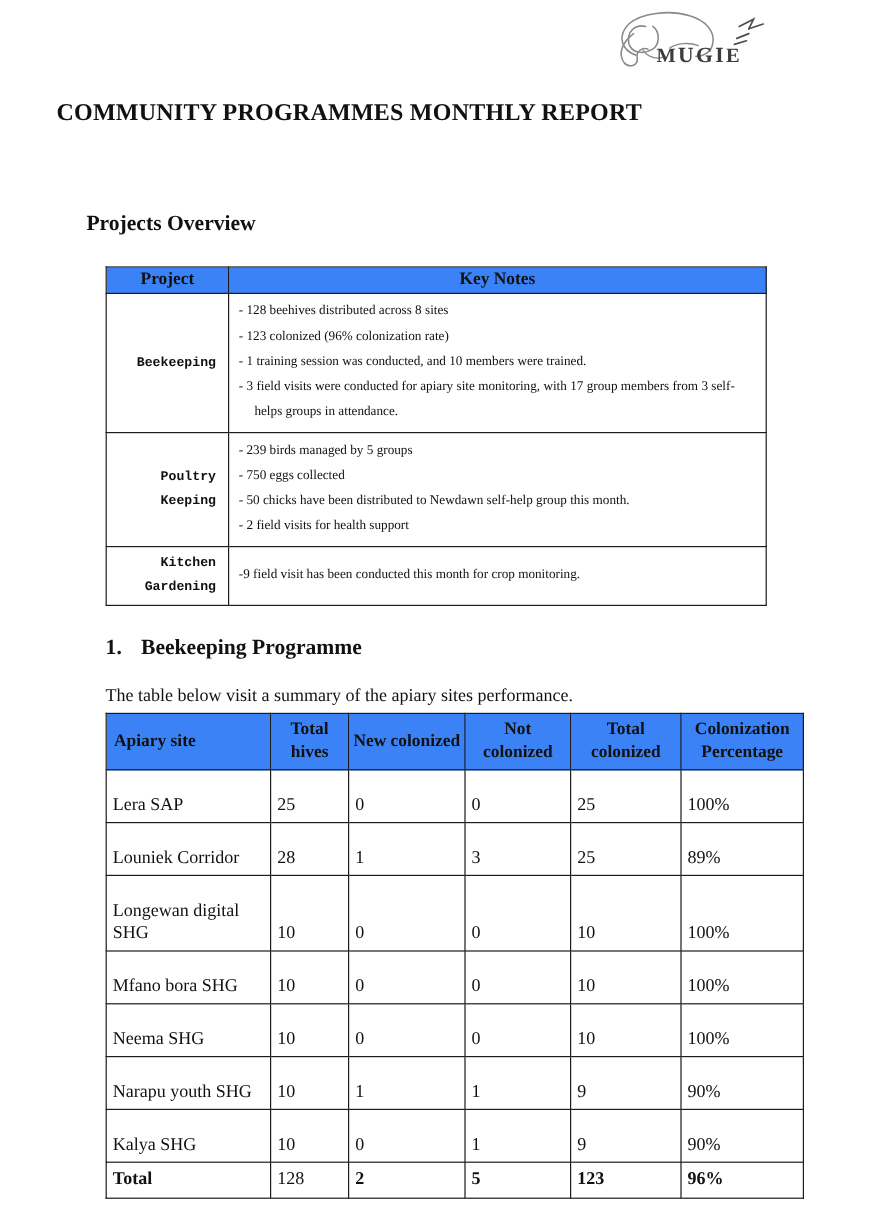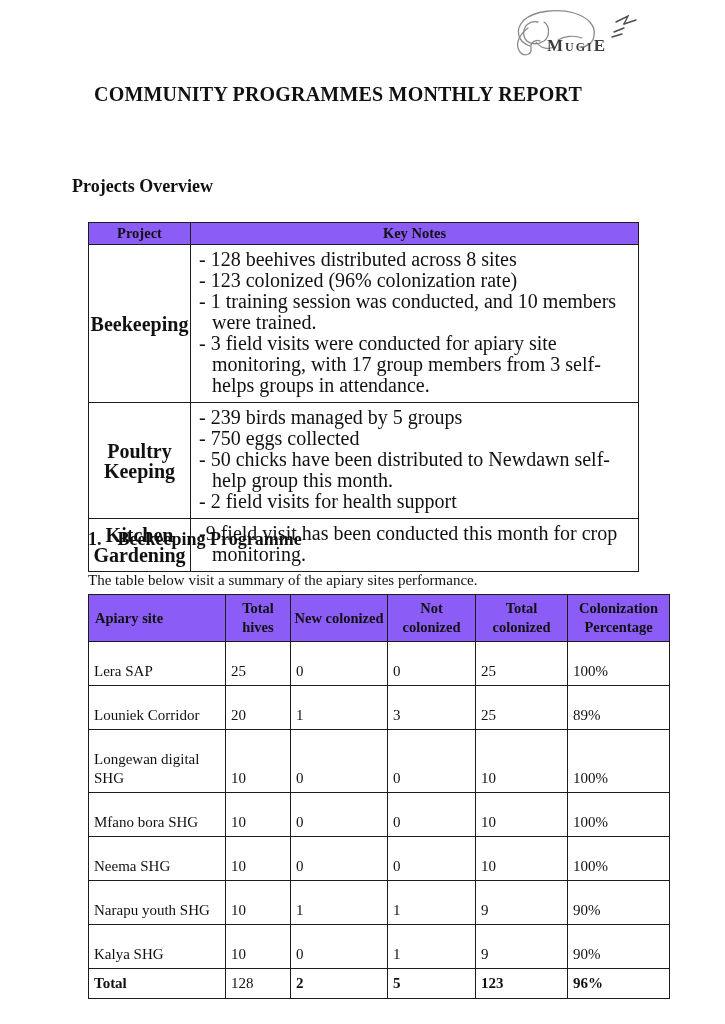--- a/index.html
+++ b/index.html
@@ -17,42 +17,42 @@
   
   .logo { position: absolute; top: 6px; left: 500px; width: 150px; height: 58px; }
   .logo svg { display: block; }
   .brand {
     position: absolute; left: 47px; top: 30px;
     font-family: "Liberation Serif", serif;
     color: #3c3c3c; font-weight: 600; letter-spacing: 2px;
     white-space: nowrap;
   }
   .brand .big { font-size: 17px; }
-  .brand .small { font-size: 12px; }
-
-  
-  .title-block { position: absolute; top: 78px; left: 0; width: 582px; text-align: right; }
+  .brand .small { font-size: 18px; }
+
+  
+  .title-block { position: absolute; top: 78px; left: 0; width: 582px; text-align: center; }
   .title-line { font-size: 20px; font-weight: bold; line-height: 32px; letter-spacing: 0.2px; }
 
   
   .h-overview { position: absolute; top: 176px; left: 72px; font-size: 18px; font-weight: bold; }
   .h-beekeeping { position: absolute; top: 529px; left: 88px; font-size: 18px; font-weight: bold; }
   .h-beekeeping .num { margin-right: 16px; }
   .intro { position: absolute; top: 572px; left: 88px; font-size: 15px; }
 
   
   table { border-collapse: collapse; background: #fff; }
   table, th, td { border: 1px solid #1c1c1c; }
-  th { background: #8b5cf6; font-weight: bold; }
+  th { background: #3b82f6; font-weight: bold; }
 
   
   .table1 { position: absolute; top: 222px; left: 88px; width: 550px; table-layout: fixed; }
   .table1 th { font-size: 14.5px; padding: 2px 4px; text-align: center; }
-  .table1 td { font-size: 20px; vertical-align: middle; }
-  .table1 .project-cell { text-align: center; font-weight: bold; padding: 4px 0; line-height: 20px; }
+  .table1 td { font-size: 11px; vertical-align: middle; }
+  .table1 .project-cell { text-align: right; font-weight: bold; padding: 4px 10px; line-height: 20px; font-family: Liberation Mono, monospace; }
   .table1 .notes-cell { padding: 4px 8px 6px 8px; }
   .table1 .note-line { line-height: 21px; padding-left: 13px; text-indent: -13px; }
 
   
   .table2 { position: absolute; top: 594px; left: 88px; width: 581px; table-layout: fixed; }
   .table2 th { font-size: 14.5px; padding: 4px 2px; text-align: center; vertical-align: middle; line-height: 19px; }
   .table2 th.site-h { text-align: left; padding-left: 6px; }
   .table2 td { font-size: 15px; padding: 20px 5px 4px 5px; vertical-align: bottom; line-height: 19px; }
   .table2 td.site { text-align: left; }
   .table2 td.num { text-align: left; }
@@ -161,21 +161,21 @@
         <tr>
           <td class="site">Lera SAP</td>
           <td class="num">25</td>
           <td class="num">0</td>
           <td class="num">0</td>
           <td class="num">25</td>
           <td class="num">100%</td>
         </tr>
         <tr>
           <td class="site">Louniek Corridor</td>
-          <td class="num">20</td>
+          <td class="num">28</td>
           <td class="num">1</td>
           <td class="num">3</td>
           <td class="num">25</td>
           <td class="num">89%</td>
         </tr>
         <tr>
           <td class="site">Longewan digital SHG</td>
           <td class="num">10</td>
           <td class="num">0</td>
           <td class="num">0</td>

